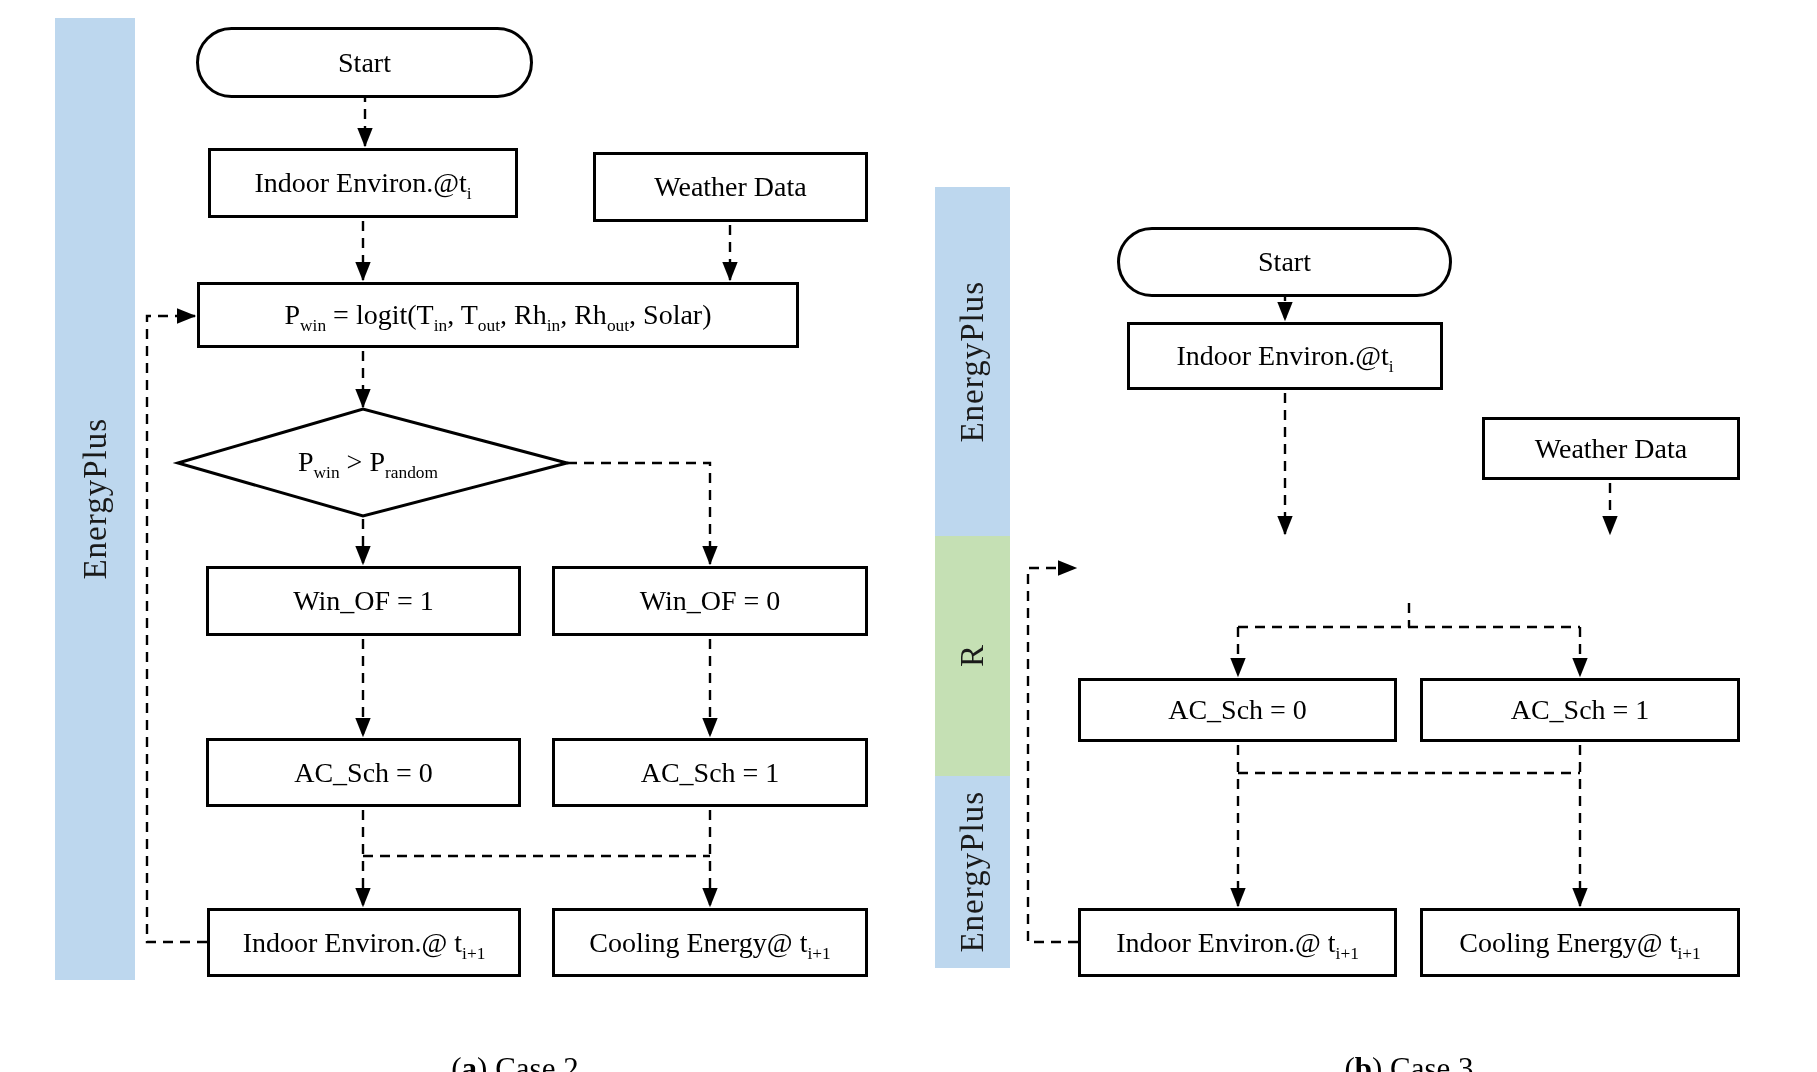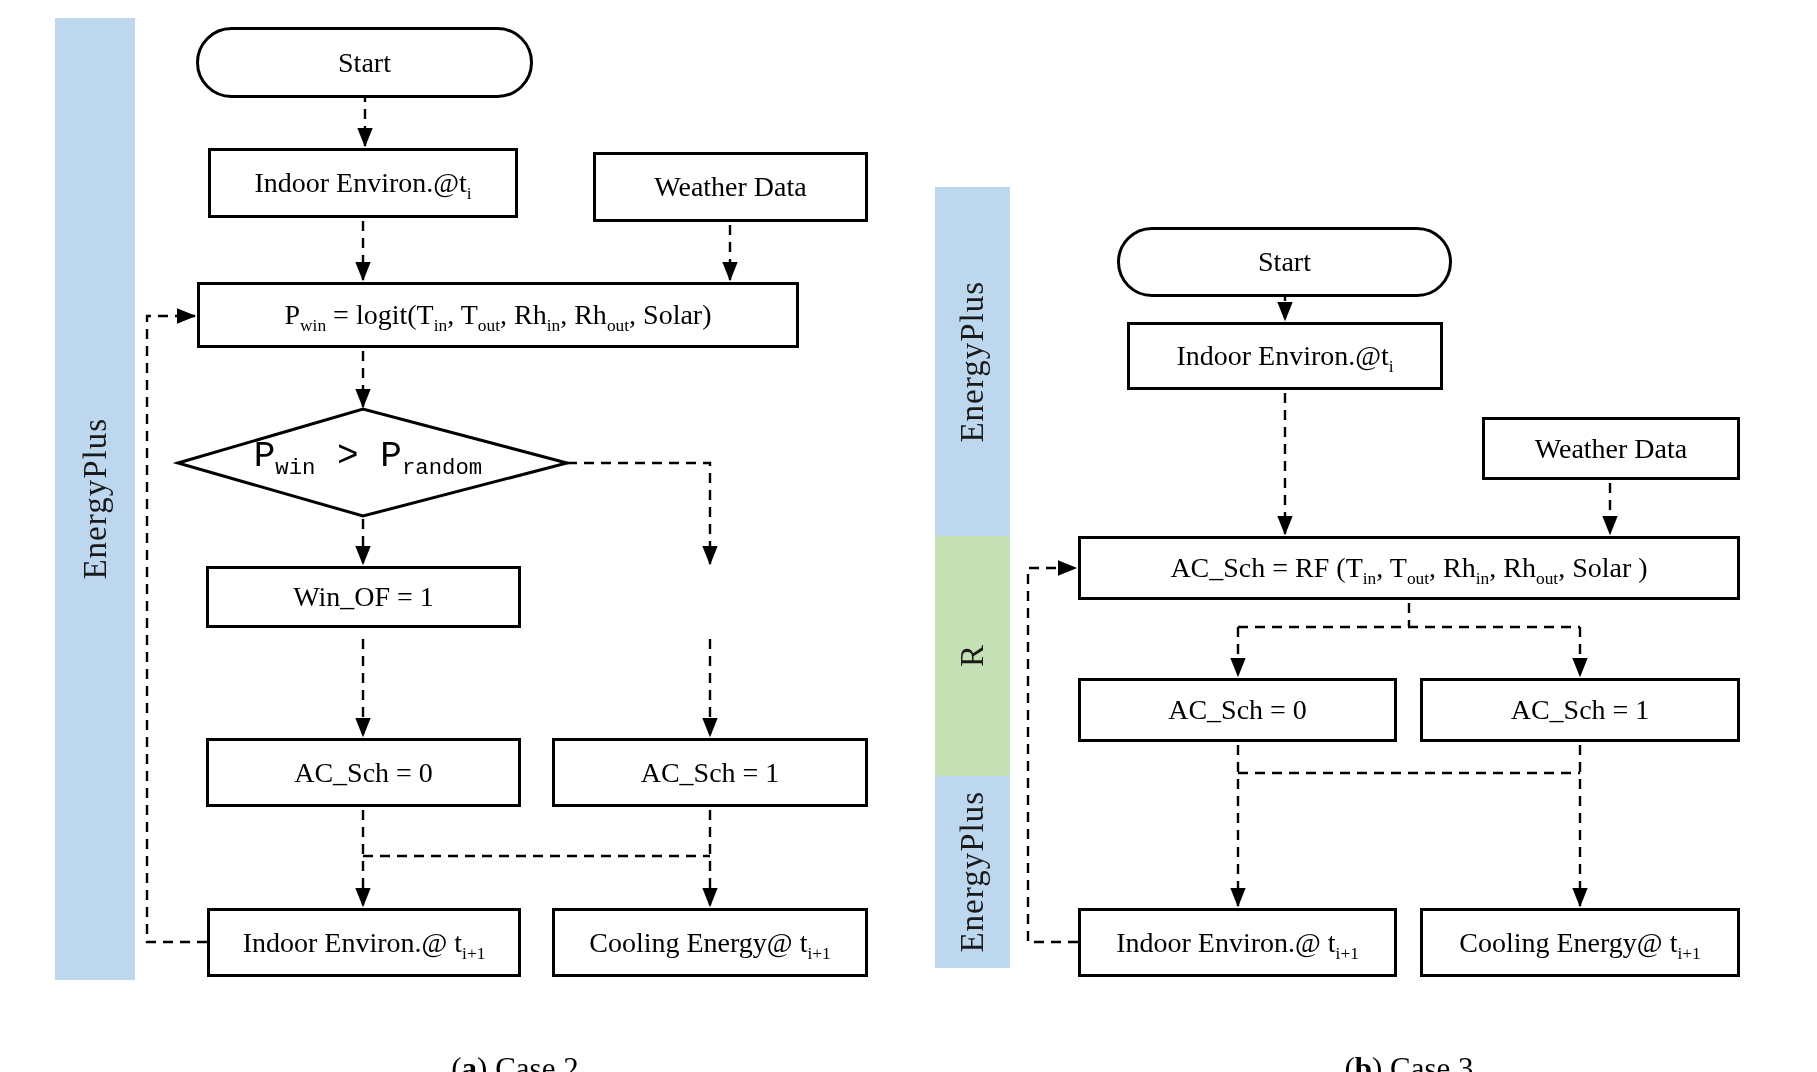--- a/index.html
+++ b/index.html
@@ -15,22 +15,22 @@
   }
   .node{
     position:absolute;background:#ffffff;border:3px solid #000;
     display:flex;align-items:center;justify-content:center;
     font-size:28px;text-align:center;line-height:1.05;z-index:2;box-sizing:border-box;
   }
   .stadium{border-radius:40px;margin-top:9px;}
   sub{font-size:0.62em;line-height:0;}
   #connector-layer{position:absolute;left:0;top:0;z-index:1;}
   .free-label{
-    position:absolute;z-index:3;display:flex;justify-content:center;
-    font-size:36px;text-align:center;font-family:Liberation Mono, monospace;
+    position:absolute;z-index:3;display:flex;align-items:center;justify-content:center;
+    font-size:28px;text-align:center;
   }
   .caption{
     position:absolute;z-index:2;font-size:31px;text-align:center;margin-top:48px;
   }
   .caption b{font-weight:bold;}
 </style>
 </head>
 <body>
 
 <div id="canvas">
@@ -99,22 +99,25 @@
   </div>
 
   <div class="node" style="left:197px;top:282px;width:602px;height:66px;">
     <span>P<sub>win</sub> = logit(T<sub>in</sub>, T<sub>out</sub>, Rh<sub>in</sub>, Rh<sub>out</sub>, Solar)</span>
   </div>
 
   <div class="free-label" style="left:213px;top:436px;width:310px;height:52px;">
     <span>P<sub>win</sub> &gt; P<sub>random</sub></span>
   </div>
 
-  <div class="node" style="left:206px;top:566px;width:315px;height:62px;">
+  <div class="node" style="left:206px;top:566px;width:315px;height:70px;">
     <span>Win_OF = 1</span>
+  </div>
+  <div class="node" style="left:552px;top:566px;width:316px;height:70px;">
+    <span>Win_OF = 0</span>
   </div>
 
   <div class="node" style="left:206px;top:738px;width:315px;height:69px;">
     <span>AC_Sch = 0</span>
   </div>
   <div class="node" style="left:552px;top:738px;width:316px;height:69px;">
     <span>AC_Sch = 1</span>
   </div>
 
   <div class="node" style="left:207px;top:908px;width:314px;height:69px;">
@@ -133,23 +136,20 @@
   </div>
 
   <div class="node" style="left:1127px;top:322px;width:316px;height:68px;">
     <span>Indoor Environ.@t<sub>i</sub></span>
   </div>
 
   <div class="node" style="left:1482px;top:417px;width:258px;height:63px;">
     <span>Weather Data</span>
   </div>
 
-  <div class="node" style="left:1078px;top:536px;width:662px;height:64px;">
-    <span>AC_Sch = RF (T<sub>in</sub>, T<sub>out</sub>, Rh<sub>in</sub>, Rh<sub>out</sub>, Solar )</span>
-  </div>
 
   <div class="node" style="left:1078px;top:678px;width:319px;height:64px;">
     <span>AC_Sch = 0</span>
   </div>
   <div class="node" style="left:1420px;top:678px;width:320px;height:64px;">
     <span>AC_Sch = 1</span>
   </div>
 
   <div class="node" style="left:1078px;top:908px;width:319px;height:69px;">
     <span>Indoor Environ.@ t<sub>i+1</sub></span>

